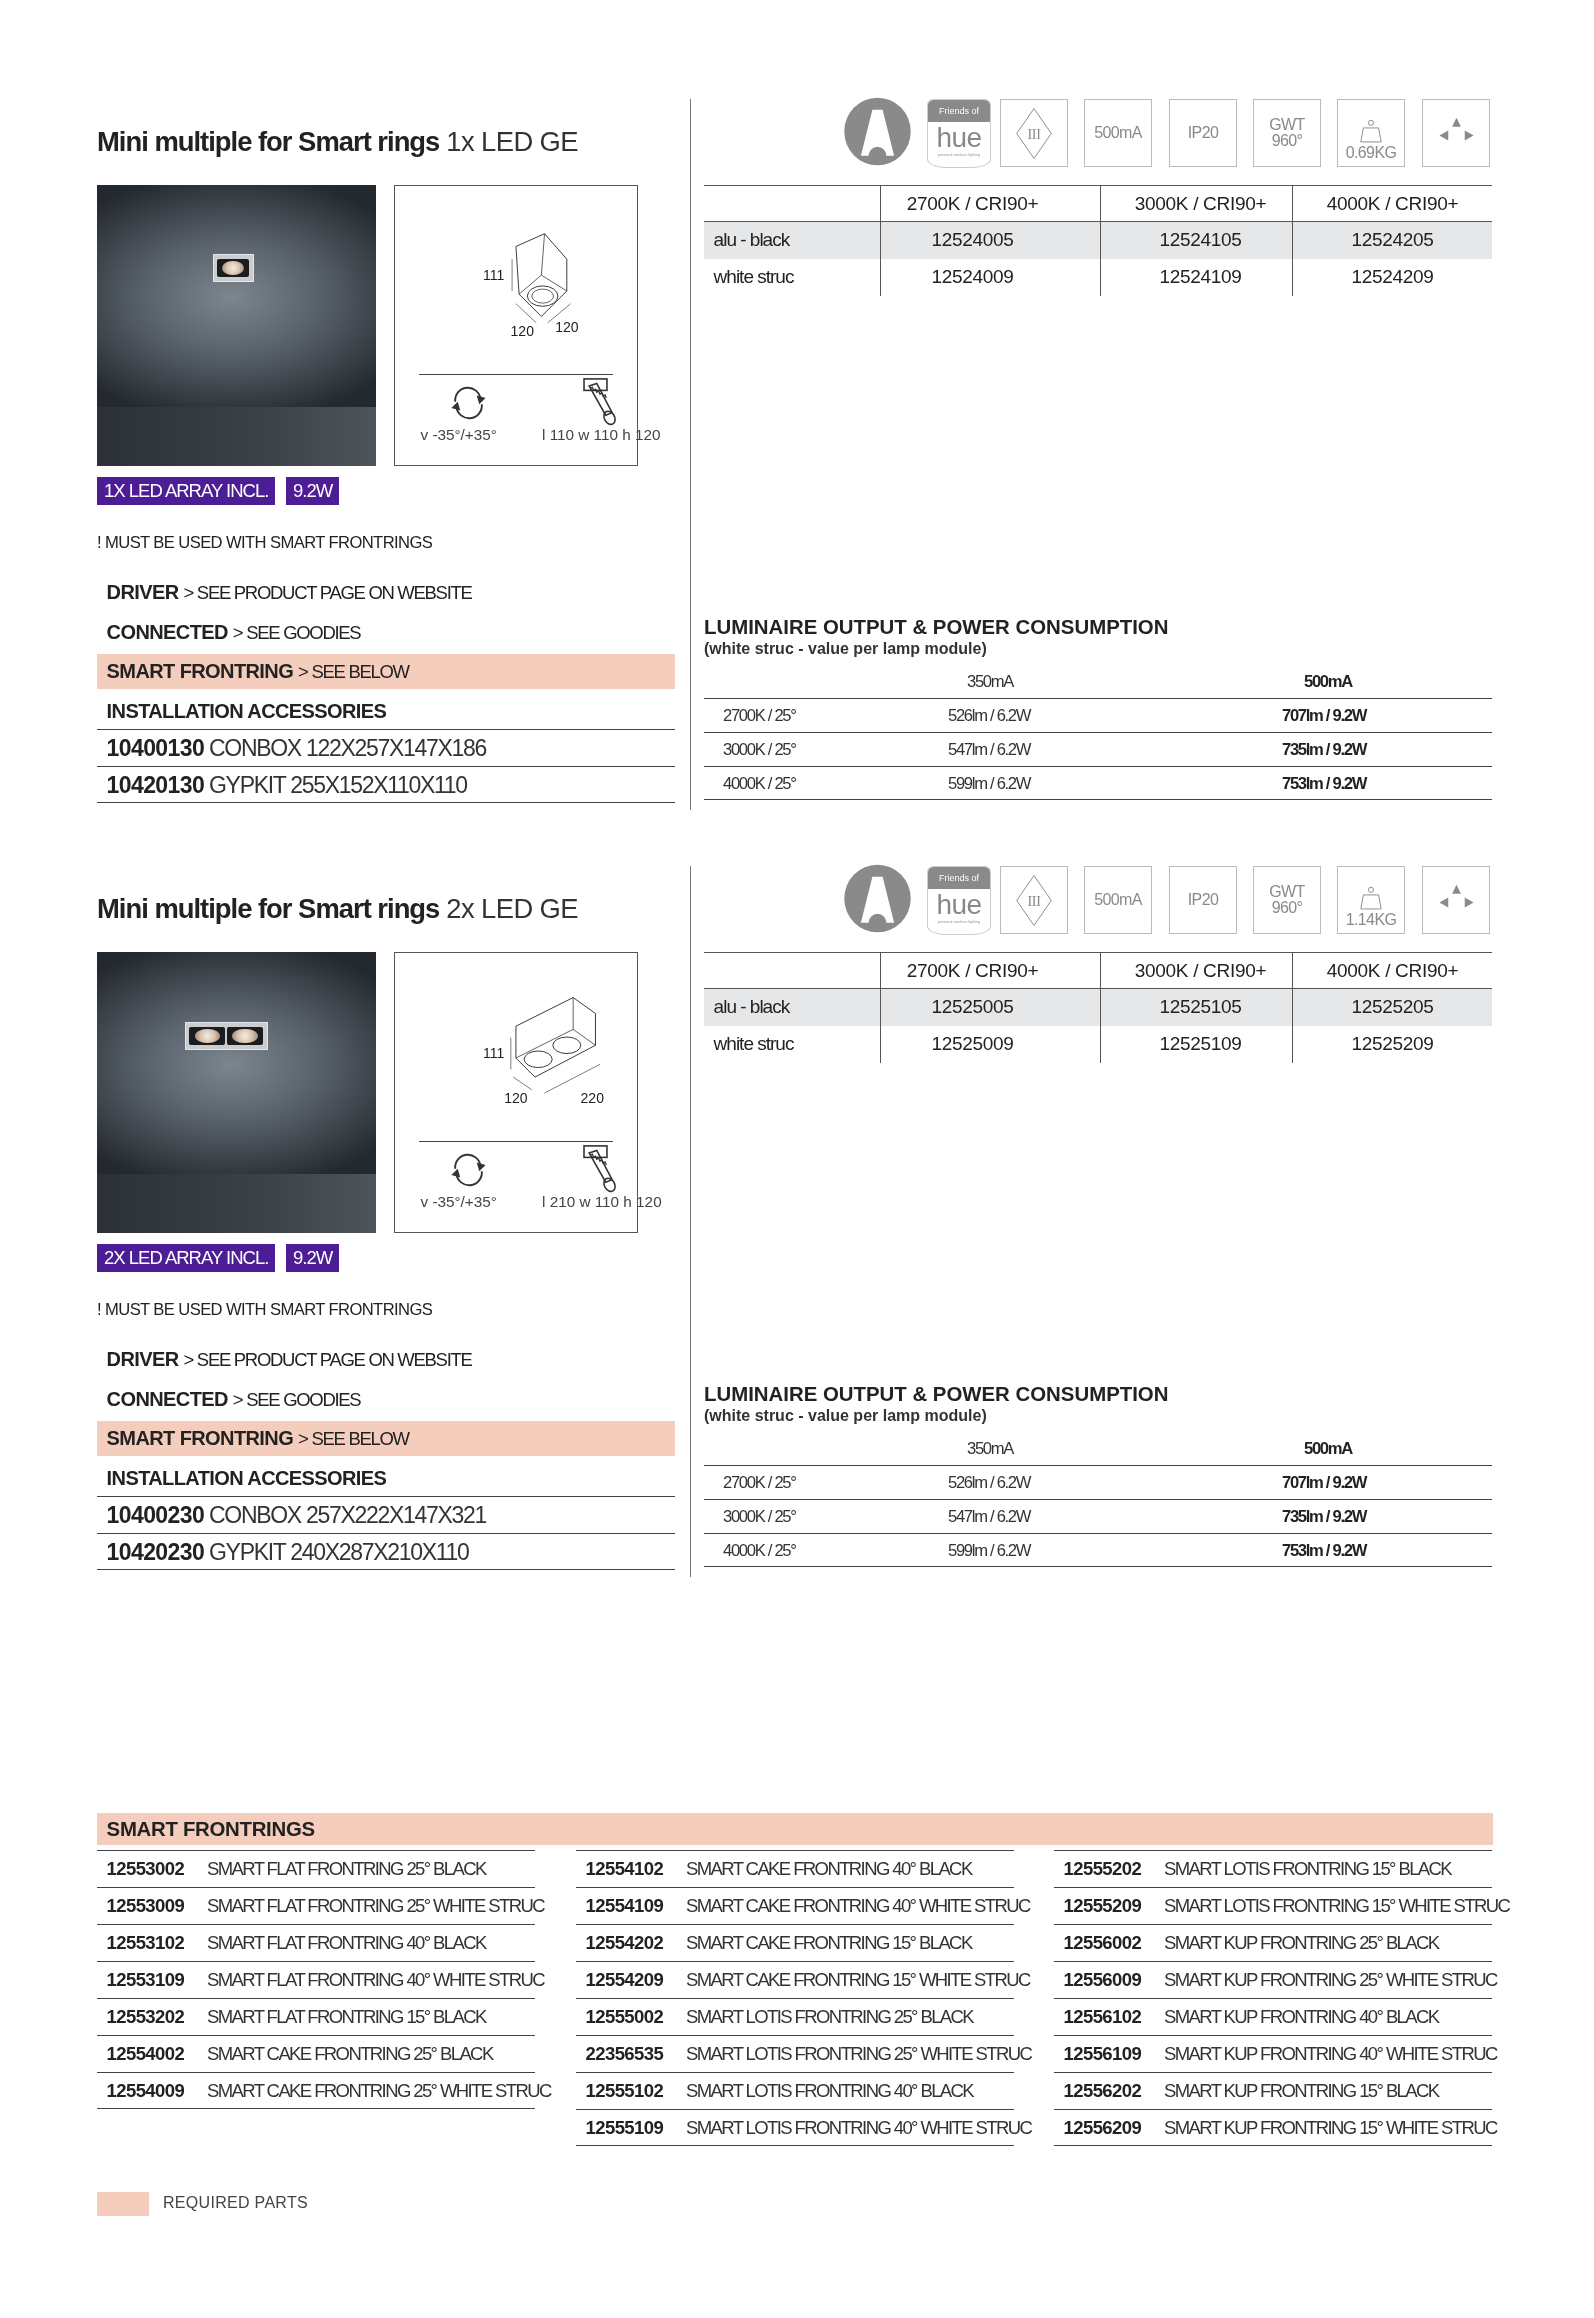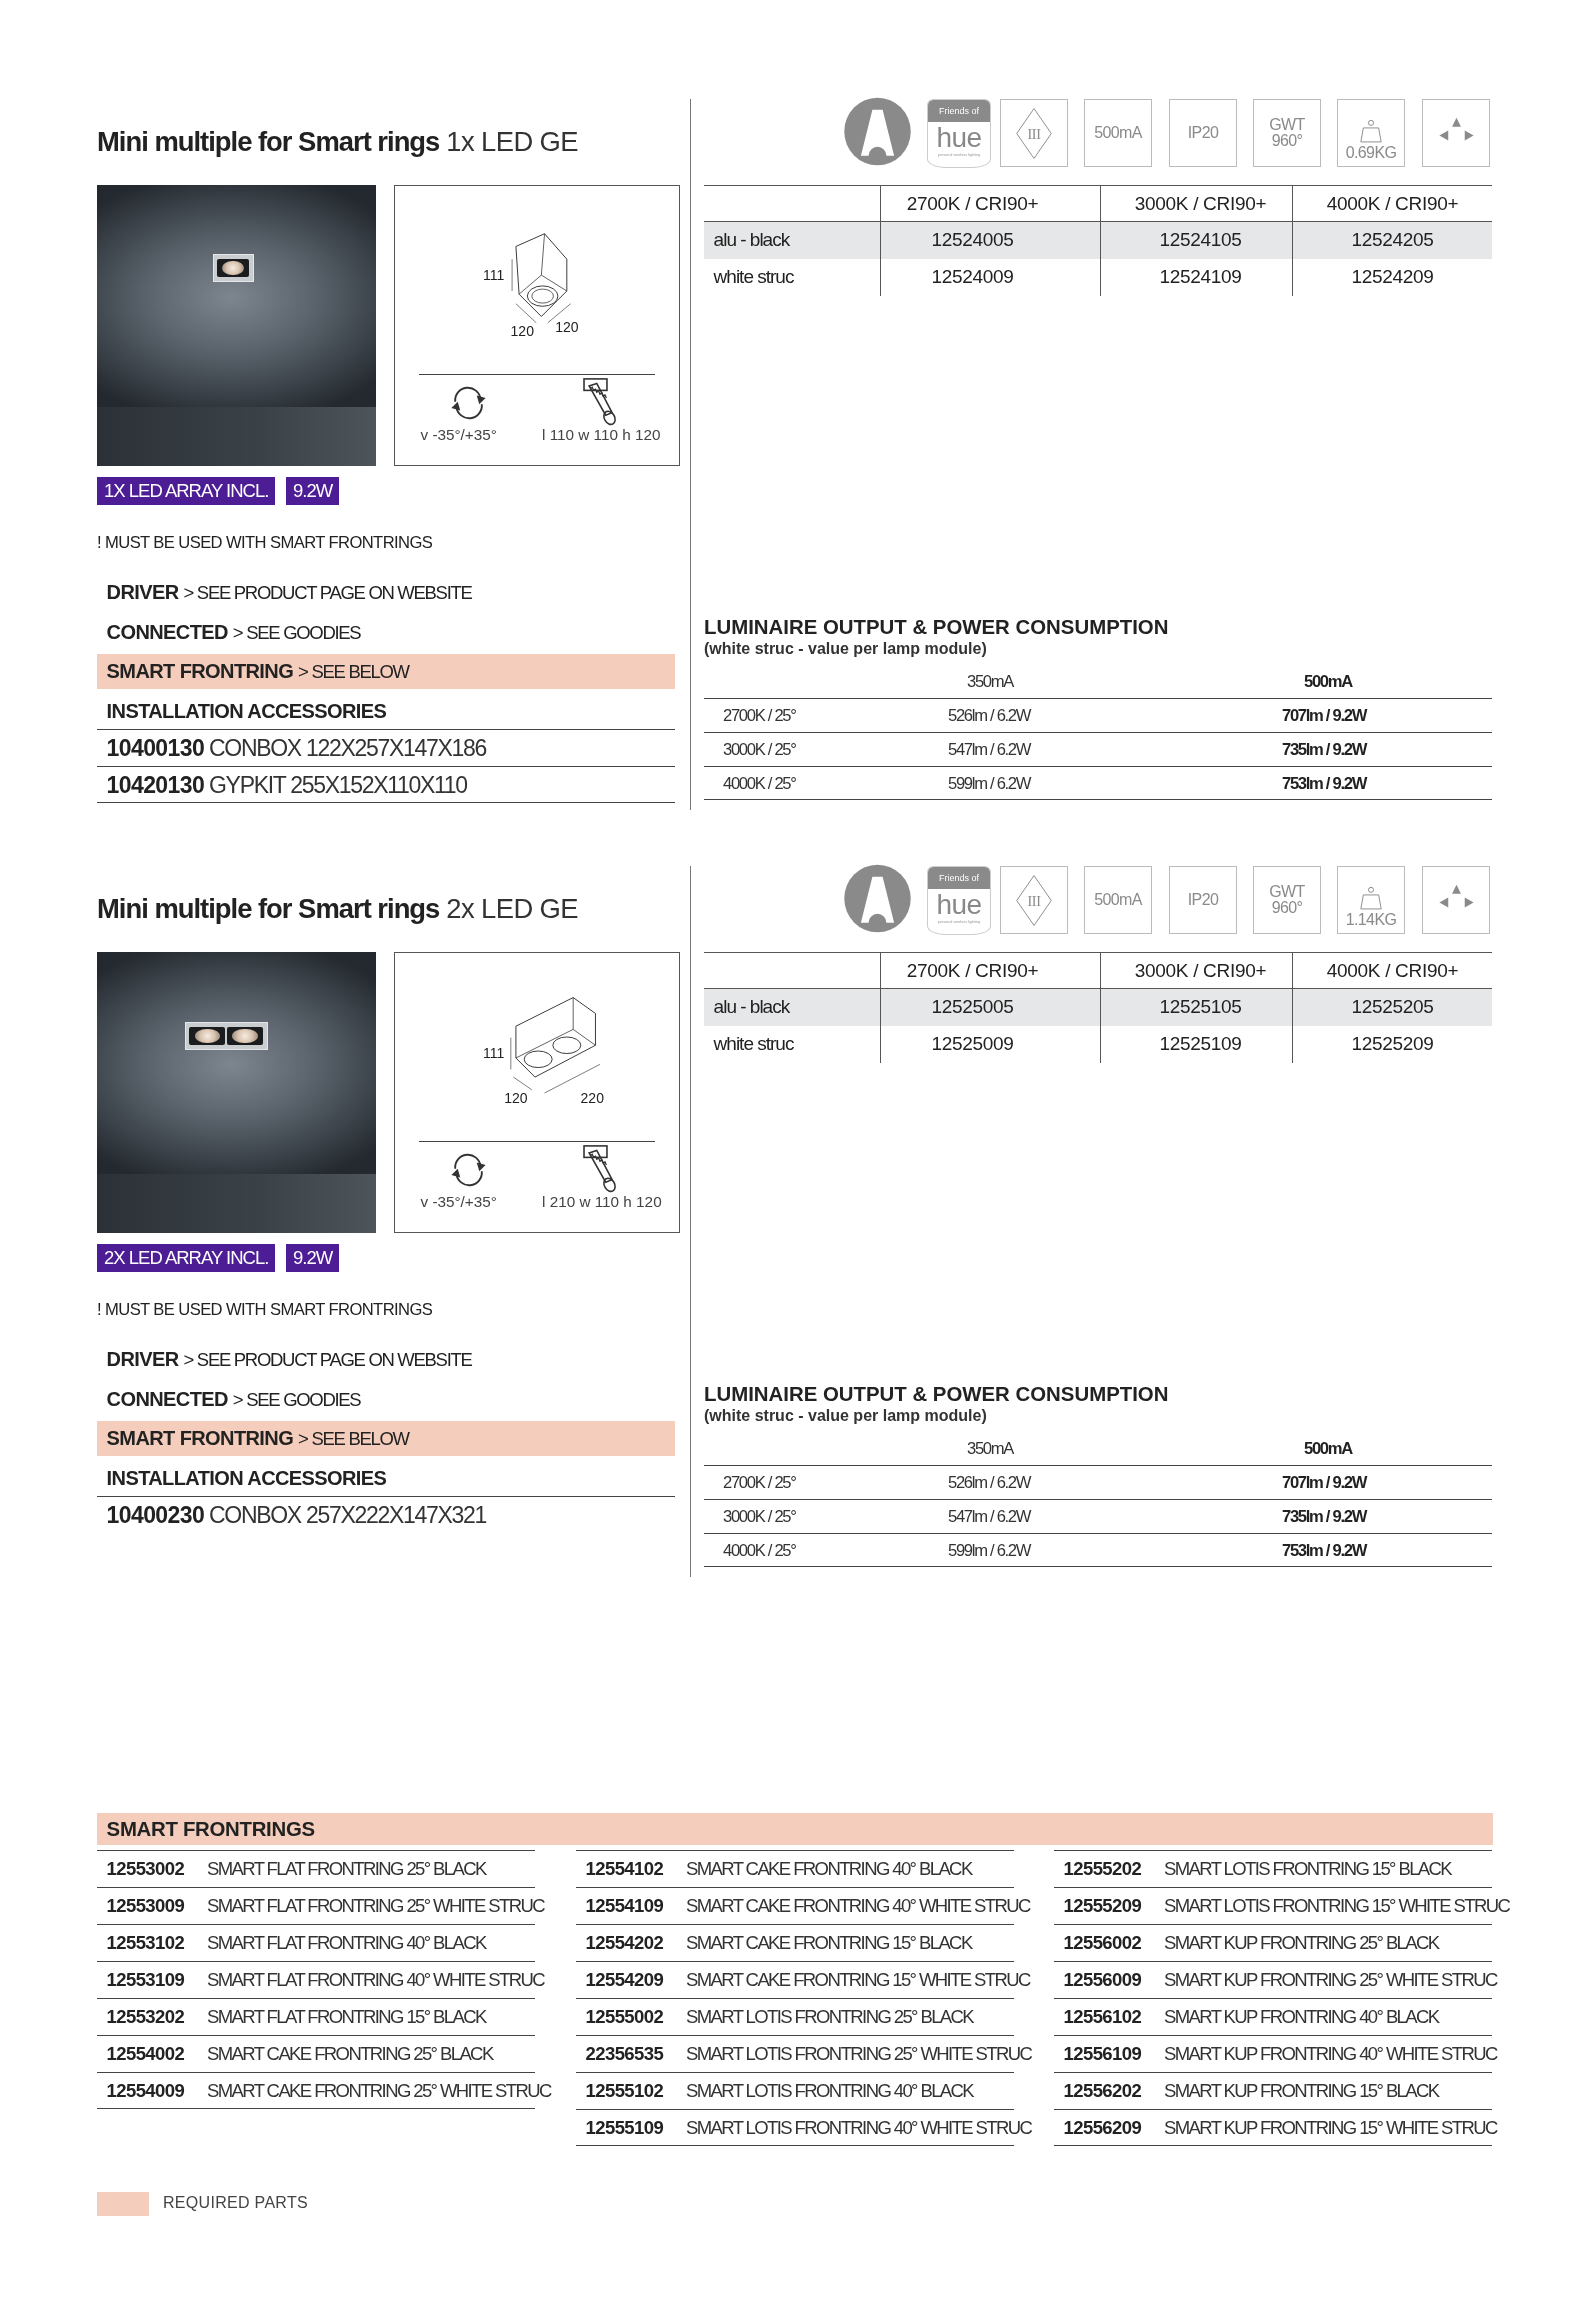--- a/index.html
+++ b/index.html
@@ -16,21 +16,21 @@
   .photo { position: absolute; left: 97px; top: 185px; width: 279px; height: 281px; overflow: hidden;
     background: radial-gradient(ellipse 70% 45% at 48% 40%, #7d868e 0%, #5d666f 40%, #3c434a 75%, #23292e 100%); }
   .photo .floor { position: absolute; left: 0; right: 0; bottom: 0; height: 59px;
     background: linear-gradient(90deg, #2b3136 0%, #3b4248 60%, #4d545a 100%); }
   .photo .fixture { position: absolute; background: #c9cdd0; border: 1.9px solid #e4e6e7; }
   .photo .fixture .cell { position: absolute; top: 3.8px; bottom: 3.8px; background: #1a1c1e; border-radius: 1.9px; }
   .photo .fixture .cell i { position: absolute; left: 15%; right: 15%; top: 10%; bottom: 10%; border-radius: 50%;
     background: radial-gradient(circle, #f6ecdf 0%, #d8c3b0 50%, #8c7a6b 100%); }
 
   
-  .drawbox { position: absolute; left: 394px; top: 185px; width: 286px; height: 281px; border: 1.3px solid #555; background: #fff; }
+  .drawbox { position: absolute; left: 394px; top: 185px; width: 244px; height: 281px; border: 1.3px solid #555; background: #fff; }
   .drawbox svg.iso { position: absolute; left: 38px; top: 35px; }
   .drawbox .sep { position: absolute; left: 24px; right: 24px; top: 188px; height: 1.3px; background: #444; }
   .drawbox .rot-icon { position: absolute; left: 51px; top: 198px; }
   .drawbox .saw-icon { position: absolute; left: 185px; top: 191px; }
   .drawbox .cap { position: absolute; top: 240px; font-size: 15.3px; color: #444; white-space: nowrap; }
 
   
   .badge { position: absolute; top: 477px; height: 28px; background: #4c1d95; color: #fff; font-size: 18.5px; line-height: 28px; padding: 0 7px; letter-spacing: -1px; white-space: nowrap; }
   .note { position: absolute; left: 97px; top: 533px; font-size: 16.6px; color: #222; letter-spacing: -0.6px; white-space: nowrap; }
 
@@ -290,20 +290,24 @@
 
     <div class="info-row" style="top:575px"><b>DRIVER</b> <span>&gt; SEE PRODUCT PAGE ON WEBSITE</span></div>
     <div class="info-row" style="top:615px"><b>CONNECTED</b> <span>&gt; SEE GOODIES</span></div>
     <div class="info-row hl" style="top:654px"><b>SMART FRONTRING</b> <span>&gt; SEE BELOW</span></div>
     <div class="info-row" style="top:694px"><b>INSTALLATION ACCESSORIES</b></div>
 
     <div class="acc-row" style="top:729px">
       <span class="code">10400230</span>
       <span class="desc">CONBOX 257X222X147X321</span>
     </div>
+    <div class="acc-row last" style="top:766px">
+      <span class="code">10420230</span>
+      <span class="desc">GYPKIT 240X287X210X110</span>
+    </div>
 
     <svg class="icon-a" viewBox="0 0 108 108">
       <ellipse cx="54" cy="54" rx="52" ry="53" fill="#8a8a8a"></ellipse>
       <path d="M46 20 L62 20 L80 92 L68 92 A14 14 0 0 0 40 92 L28 92 Z" fill="#fff"></path>
     </svg>
     <div class="hue">
       <div class="top">Friends of</div>
       <div class="word">hue</div>
       <div class="sub">personal wireless lighting</div>
     </div>

